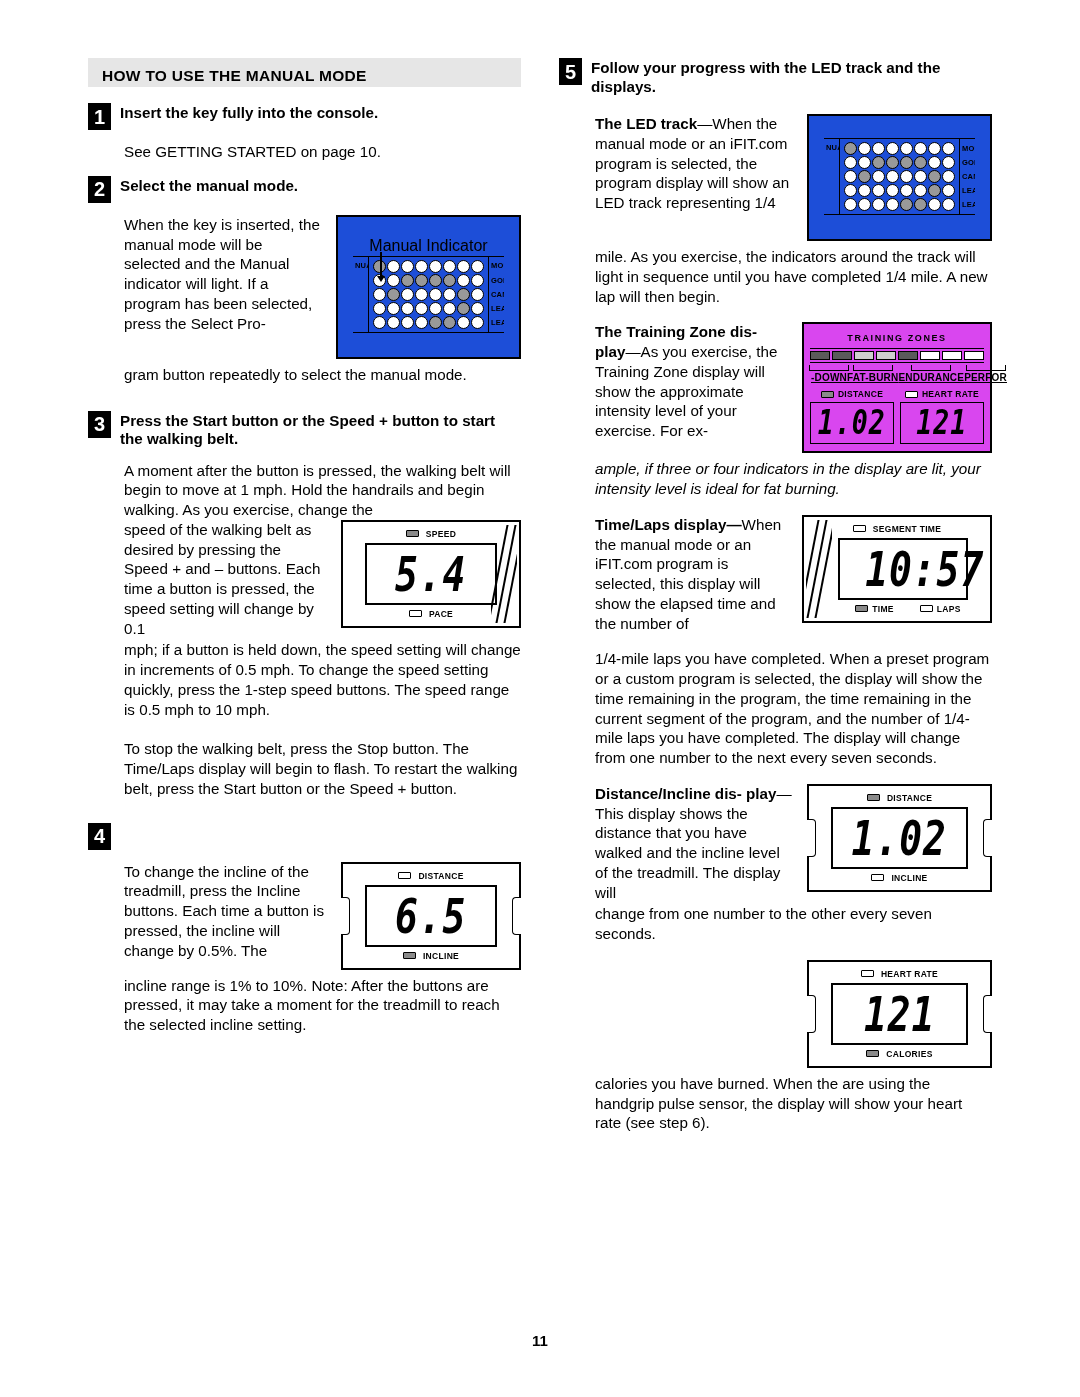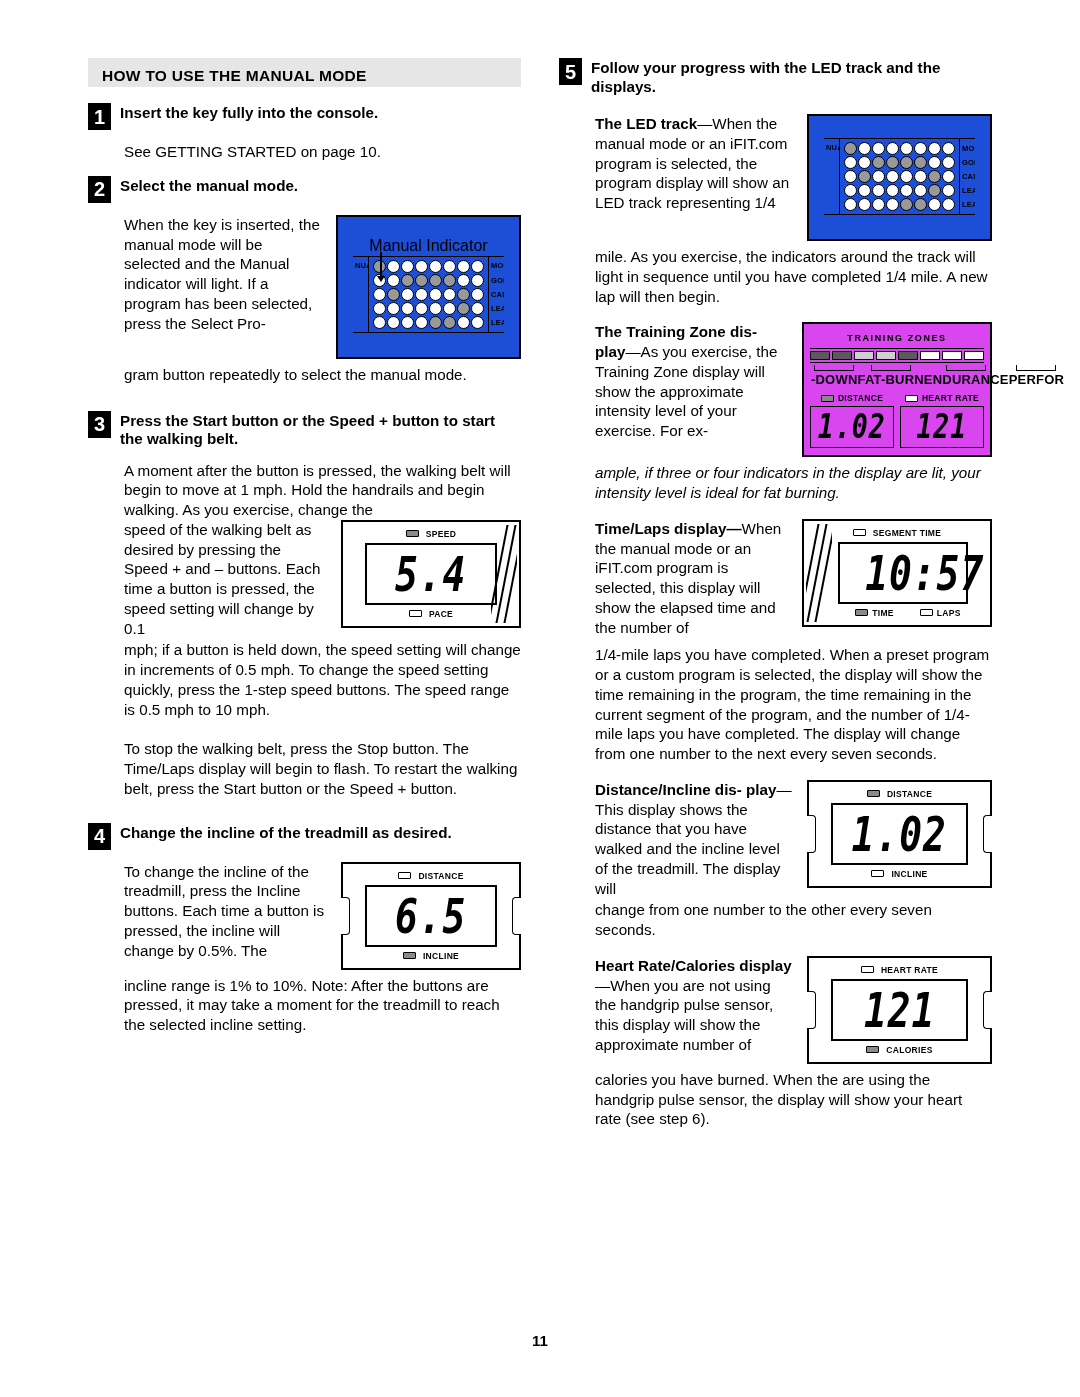--- a/index.html
+++ b/index.html
@@ -287,26 +287,27 @@
     border: 1.3px solid #000;
     box-sizing: border-box;
     background: #ffffff;
   }
   .tz-seg.lit { background: #5a5a5a; }
   .tz-seg.dim { background: #cfcfcf; }
   .tz-zones {
     display: flex;
     justify-content: space-between;
     align-items: flex-start;
-    font-size: 13px;
+    font-size: 10px;
     font-weight: bold;
     letter-spacing: 0.2px;
     padding: 1px 1px 0 1px;
     margin-top: 1px;
     white-space: nowrap;
+    text-decoration: underline;
   }
   .tz-zone { position: relative; padding-top: 7px; }
   .tz-brace {
     position: absolute;
     top: 0; left: 50%;
     transform: translateX(-50%);
     width: 40px;
     height: 6px;
     border: 1.4px solid #000;
     border-top: none;
@@ -474,21 +475,20 @@
             </div>
           </div>
         </div>
         <div class="wrap-text">speed of the walking belt as desired by pressing the Speed + and – buttons. Each time a button is pressed, the speed setting will change by 0.1</div>
       </div>
       <div class="body-text full" style="margin-top:2px;">mph; if a button is held down, the speed setting will change in increments of 0.5 mph. To change the speed setting quickly, press the 1-step speed buttons. The speed range is 0.5 mph to 10 mph.</div>
       <div class="body-text full" style="margin-top:20px;">To stop the walking belt, press the Stop button. The Time/Laps display will begin to flash. To restart the walking belt, press the Start button or the Speed + button.</div>
 
       <div class="step" style="margin-top:24px;">
         <div class="step-num">4</div>
-        <div class="step-title">Change the incline of the treadmill as desired.</div>
       </div>
 
       <div class="wrap-block clearfix">
         <div class="wrap-fig" style="width:180px;">
           <div class="disp">
             <span class="disp-tab-l"></span>
             <span class="disp-tab-r"></span>
             <div class="disp-label">
               <span class="swatch"></span>
               <span>DISTANCE</span>
@@ -658,21 +658,21 @@
               </span>
               <span class="lbl-item">
                 <span class="swatch"></span>
                 <span>LAPS</span>
               </span>
             </div>
           </div>
         </div>
         <div class="wrap-text"><span class="lead-in">Time/Laps display—</span><span>When the manual mode or an iFIT.com program is selected, this display will show the elapsed time and the number of</span></div>
       </div>
-      <div class="body-text full" style="margin-top:8px;">1/4-mile laps you have completed. When a preset program or a custom program is selected, the display will show the time remaining in the program, the time remaining in the current segment of the program, and the number of 1/4-mile laps you have completed. The display will change from one number to the next every seven seconds.</div>
+      <div class="body-text full" style="margin-top:16px;">1/4-mile laps you have completed. When a preset program or a custom program is selected, the display will show the time remaining in the program, the time remaining in the current segment of the program, and the number of 1/4-mile laps you have completed. The display will change from one number to the next every seven seconds.</div>
 
       <div class="wrap-block clearfix" style="margin-top:16px;">
         <div class="wrap-fig" style="width:185px;">
           <div class="disp">
             <span class="disp-tab-l"></span>
             <span class="disp-tab-r"></span>
             <div class="disp-label">
               <span class="swatch on"></span>
               <span>DISTANCE</span>
             </div>
@@ -700,21 +700,20 @@
             </div>
             <div class="disp-screen">
               <span class="lcd">121</span>
             </div>
             <div class="disp-label">
               <span class="swatch on"></span>
               <span>CALORIES</span>
             </div>
           </div>
         </div>
-        <div class="wrap-text"><span class="lead-in">Heart Rate/Calories</span> <span class="lead-in">display</span><span>—When you are not using the handgrip pulse sensor, this display will show the approximate number of</span></div>
       </div>
       <div class="body-text full" style="margin-top:2px;">calories you have burned. When the are using the handgrip pulse sensor, the display will show your heart rate (see step 6).</div>
 
     </div>
   </div>
 
   <div class="page-num">11</div>
 </div>
 
 </body></html>

